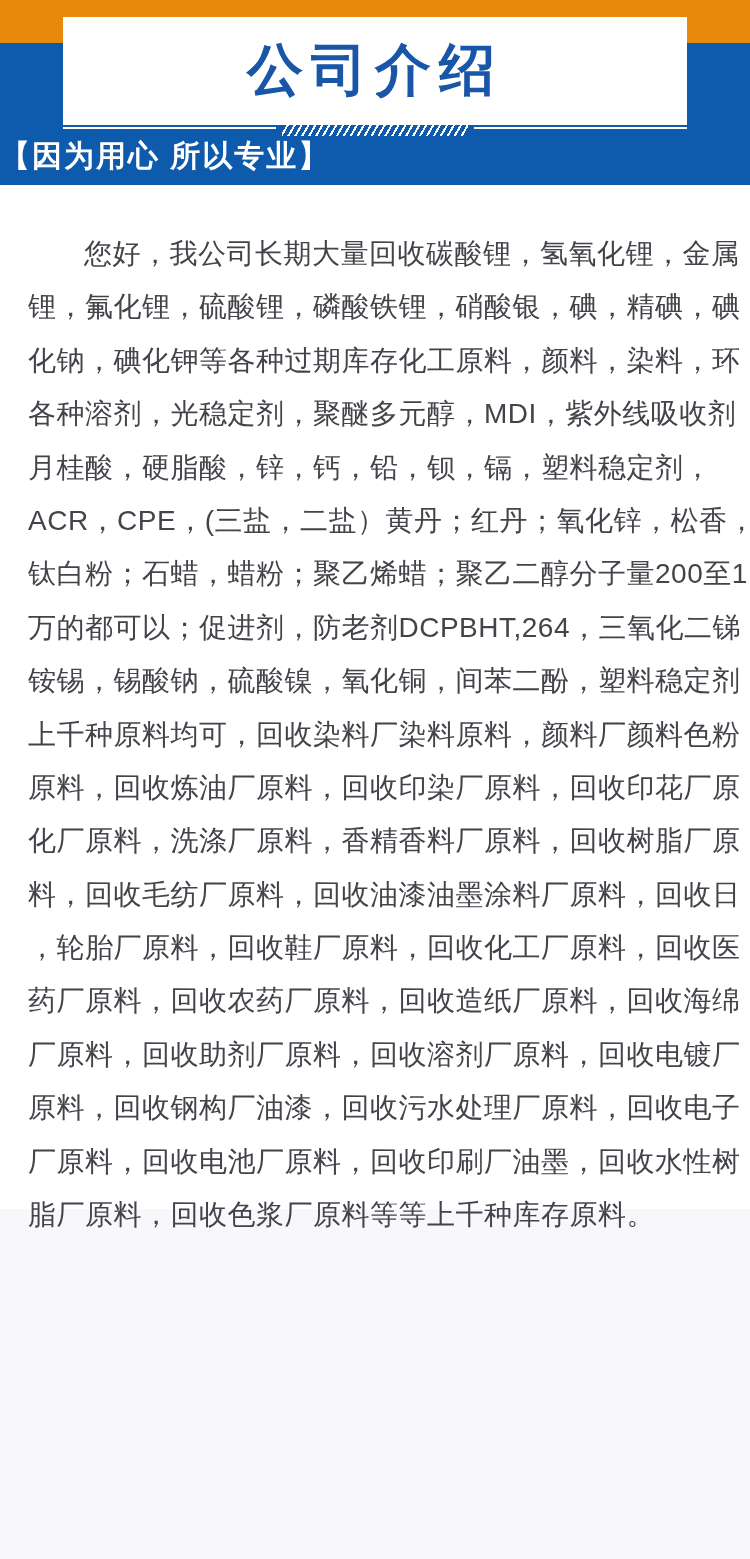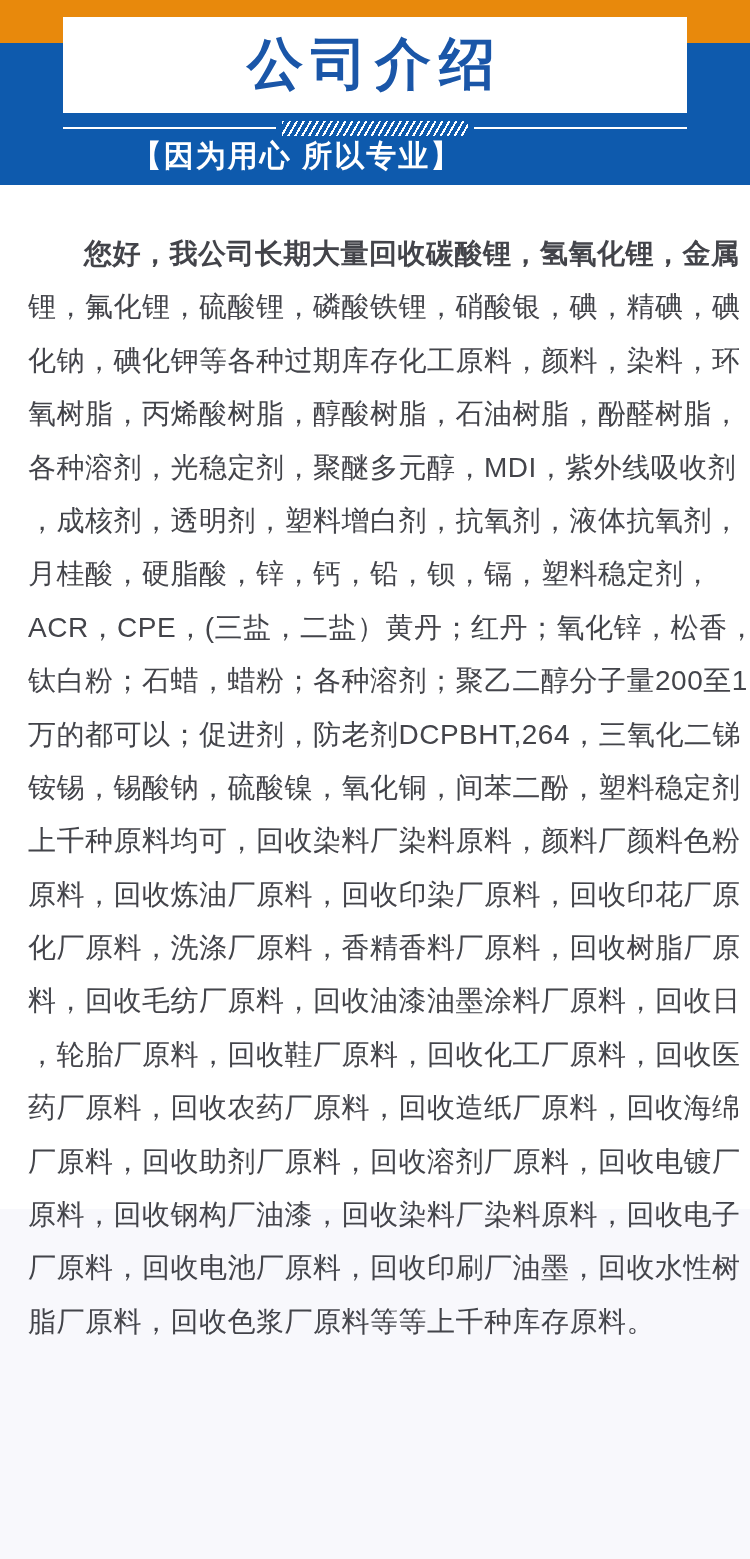--- a/index.html
+++ b/index.html
@@ -21,21 +21,21 @@
   }
   .orange-bar {
     position: absolute;
     top: 0; left: 0;
     width: 750px; height: 43px;
     background: #e8890c;
   }
   .title-box {
     position: absolute;
     left: 63px; top: 17px;
-    width: 624px; height: 96px;
+    width: 624px; height: 108px;
     background: #ffffff;
     display: flex;
     align-items: center;
     justify-content: center;
   }
   .title-text {
     font-size: 56px;
     font-weight: 800;
     color: #1a56a8;
     letter-spacing: 8px;
@@ -56,21 +56,20 @@
   .divider .slashes {
     width: 186px;
     height: 15px;
     margin: 0 6px;
     background: repeating-linear-gradient(120deg, #ffffff 0px, #ffffff 2px, transparent 2px, transparent 6px);
   }
   .tagline {
     position: absolute;
     left: 0; top: 139px;
     width: 594px;
-    text-align: center;
     color: #ffffff;
     font-size: 30px;
     font-weight: 600;
     letter-spacing: 2px;
     line-height: 34px;
   }
 
   
   .body-text {
     padding: 42px 28px 0 28px;
@@ -78,21 +77,20 @@
   }
   .body-line {
     height: 53.4px;
     line-height: 53.4px;
     font-size: 28px;
     white-space: nowrap;
     letter-spacing: 0.5px;
   }
   .body-line.indent {
     text-indent: 56px;
-    font-weight: bold;
   }
 </style>
 </head>
 <body>
 
 <div class="header">
   <div class="orange-bar"></div>
   <div class="title-box">
     <span class="title-text">公司介绍</span>
   </div>
@@ -101,31 +99,29 @@
     <span class="slashes"></span>
     <span class="rule"></span>
   </div>
   <div class="tagline">【因为用心 所以专业】</div>
 </div>
 
 <div class="body-text">
   <div class="body-line indent">您好，我公司长期大量回收碳酸锂，氢氧化锂，金属</div>
   <div class="body-line">锂，氟化锂，硫酸锂，磷酸铁锂，硝酸银，碘，精碘，碘</div>
   <div class="body-line">化钠，碘化钾等各种过期库存化工原料，颜料，染料，环</div>
-  <div class="body-line">氧树脂，丙烯酸树脂，醇酸树脂，石油树脂，酚醛树脂，</div>
   <div class="body-line">各种溶剂，光稳定剂，聚醚多元醇，MDI，紫外线吸收剂</div>
-  <div class="body-line">，成核剂，透明剂，塑料增白剂，抗氧剂，液体抗氧剂，</div>
   <div class="body-line">月桂酸，硬脂酸，锌，钙，铅，钡，镉，塑料稳定剂，</div>
   <div class="body-line">ACR，CPE，(三盐，二盐）黄丹；红丹；氧化锌，松香，</div>
-  <div class="body-line">钛白粉；石蜡，蜡粉；各种溶剂；聚乙二醇分子量200至1</div>
+  <div class="body-line">钛白粉；石蜡，蜡粉；聚乙烯蜡；聚乙二醇分子量200至1</div>
   <div class="body-line">万的都可以；促进剂，防老剂DCPBHT,264，三氧化二锑</div>
   <div class="body-line">铵锡，锡酸钠，硫酸镍，氧化铜，间苯二酚，塑料稳定剂，</div>
   <div class="body-line">上千种原料均可，回收染料厂染料原料，颜料厂颜料色粉</div>
   <div class="body-line">原料，回收炼油厂原料，回收印染厂原料，回收印花厂原</div>
   <div class="body-line">化厂原料，洗涤厂原料，香精香料厂原料，回收树脂厂原</div>
   <div class="body-line">料，回收毛纺厂原料，回收油漆油墨涂料厂原料，回收日</div>
   <div class="body-line">，轮胎厂原料，回收鞋厂原料，回收化工厂原料，回收医</div>
   <div class="body-line">药厂原料，回收农药厂原料，回收造纸厂原料，回收海绵</div>
   <div class="body-line">厂原料，回收助剂厂原料，回收溶剂厂原料，回收电镀厂</div>
-  <div class="body-line">原料，回收钢构厂油漆，回收染料厂染料原料，回收电子</div>
+  <div class="body-line">原料，回收钢构厂油漆，回收污水处理厂原料，回收电子</div>
   <div class="body-line">厂原料，回收电池厂原料，回收印刷厂油墨，回收水性树</div>
   <div class="body-line">脂厂原料，回收色浆厂原料等等上千种库存原料。</div>
 </div>
 
 </body></html>

